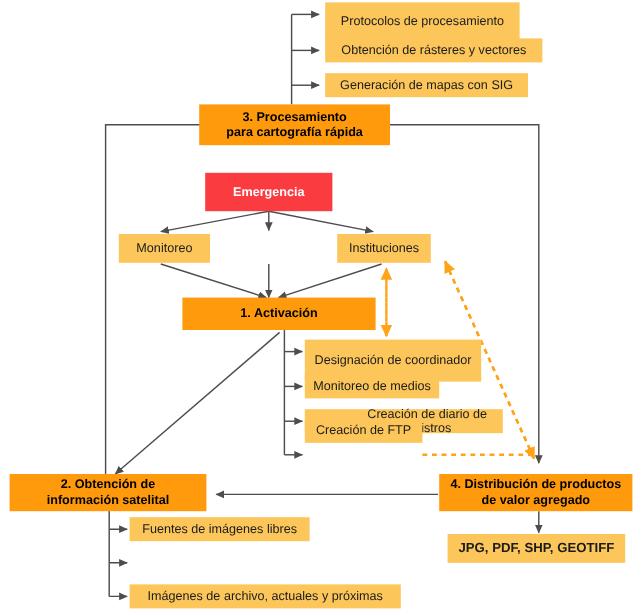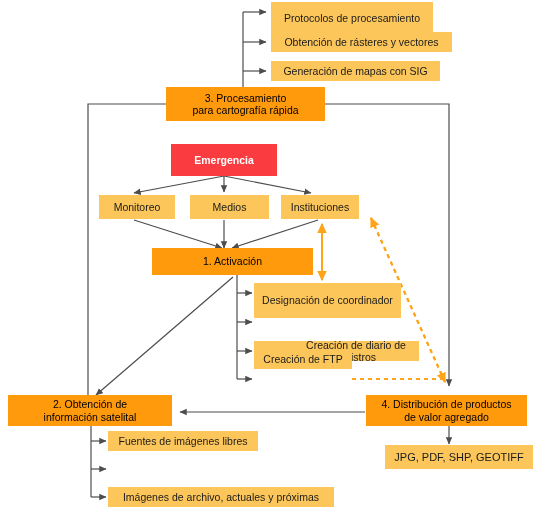--- a/index.html
+++ b/index.html
@@ -40,37 +40,36 @@
     background: #fcc65a;
     color: #1b1b1b;
     font-size: 10.5px;
     font-weight: 400;
     padding: 0 6px;
   }
   .n-main {
     background: #ff9a0d;
     color: #000000;
     font-size: 10.5px;
-    font-weight: normal;
+    font-weight: bold;
     padding: 0 5px;
   }
   .n-emerg {
     background: #fa3c41;
     color: #ffffff;
     font-size: 10.5px;
     font-weight: bold;
     padding: 16px 5px;
   }
   .n-prod {
     background: #fcc65a;
     color: #1b1b1b;
     font-size: 11px;
-    font-weight: 400;
+    font-weight: 700;
     padding: 0 6px;
-    margin-left: 12px;
   }
 </style>
 </head>
 <body>
 
 <div id="diagram">
 
   <svg id="edges" viewBox="0 0 533 513" width="533" height="513">
     <defs>
       <marker id="ah" markerWidth="7" markerHeight="7" refX="5.6" refY="3" orient="auto" markerUnits="strokeWidth">
@@ -137,28 +136,28 @@
 
   <div class="node n-light" style="left:271px; top:61px; width:169px; height:20px;">Generación de mapas con SIG</div>
 
   <div class="node n-main" style="left:166px; top:87px; width:159px; height:34px;">3. Procesamiento
 para cartografía rápida</div>
 
   <div class="node n-emerg" style="left:171px; top:144px; width:106px; height:29px;">Emergencia</div>
 
   <div class="node n-light" style="left:99px; top:195px; width:76px; height:24px;">Monitoreo</div>
 
-  <div class="node n-light" style="left:190px; top:195px; width:79px; height:24px;">Medios</div>
 
   <div class="node n-light" style="left:281px; top:195px; width:78px; height:24px;">Instituciones</div>
 
   <div class="node n-main" style="left:152px; top:248px; width:161px; height:27px;">1. Activación</div>
 
   <div class="node n-light" style="left:254px; top:283px; width:147px; height:35px;">Designación de coordinador</div>
 
+  <div class="node n-light" style="left:254px; top:312px; width:112px; height:20px;">Monitoreo de medios</div>
 
   <div class="node n-light" style="left:254px; top:341px; width:165px; height:20px;padding-left:45px;">Creación de diario de registros</div>
 
   <div class="node n-light" style="left:254px; top:349px; width:98px; height:20px;">Creación de FTP</div>
 
   <div class="node n-main" style="left:8px; top:395px; width:164px; height:31px;">2. Obtención de
 información satelital</div>
 
   <div class="node n-light" style="left:108px; top:431px; width:150px; height:20px;">Fuentes de imágenes libres</div>
 

